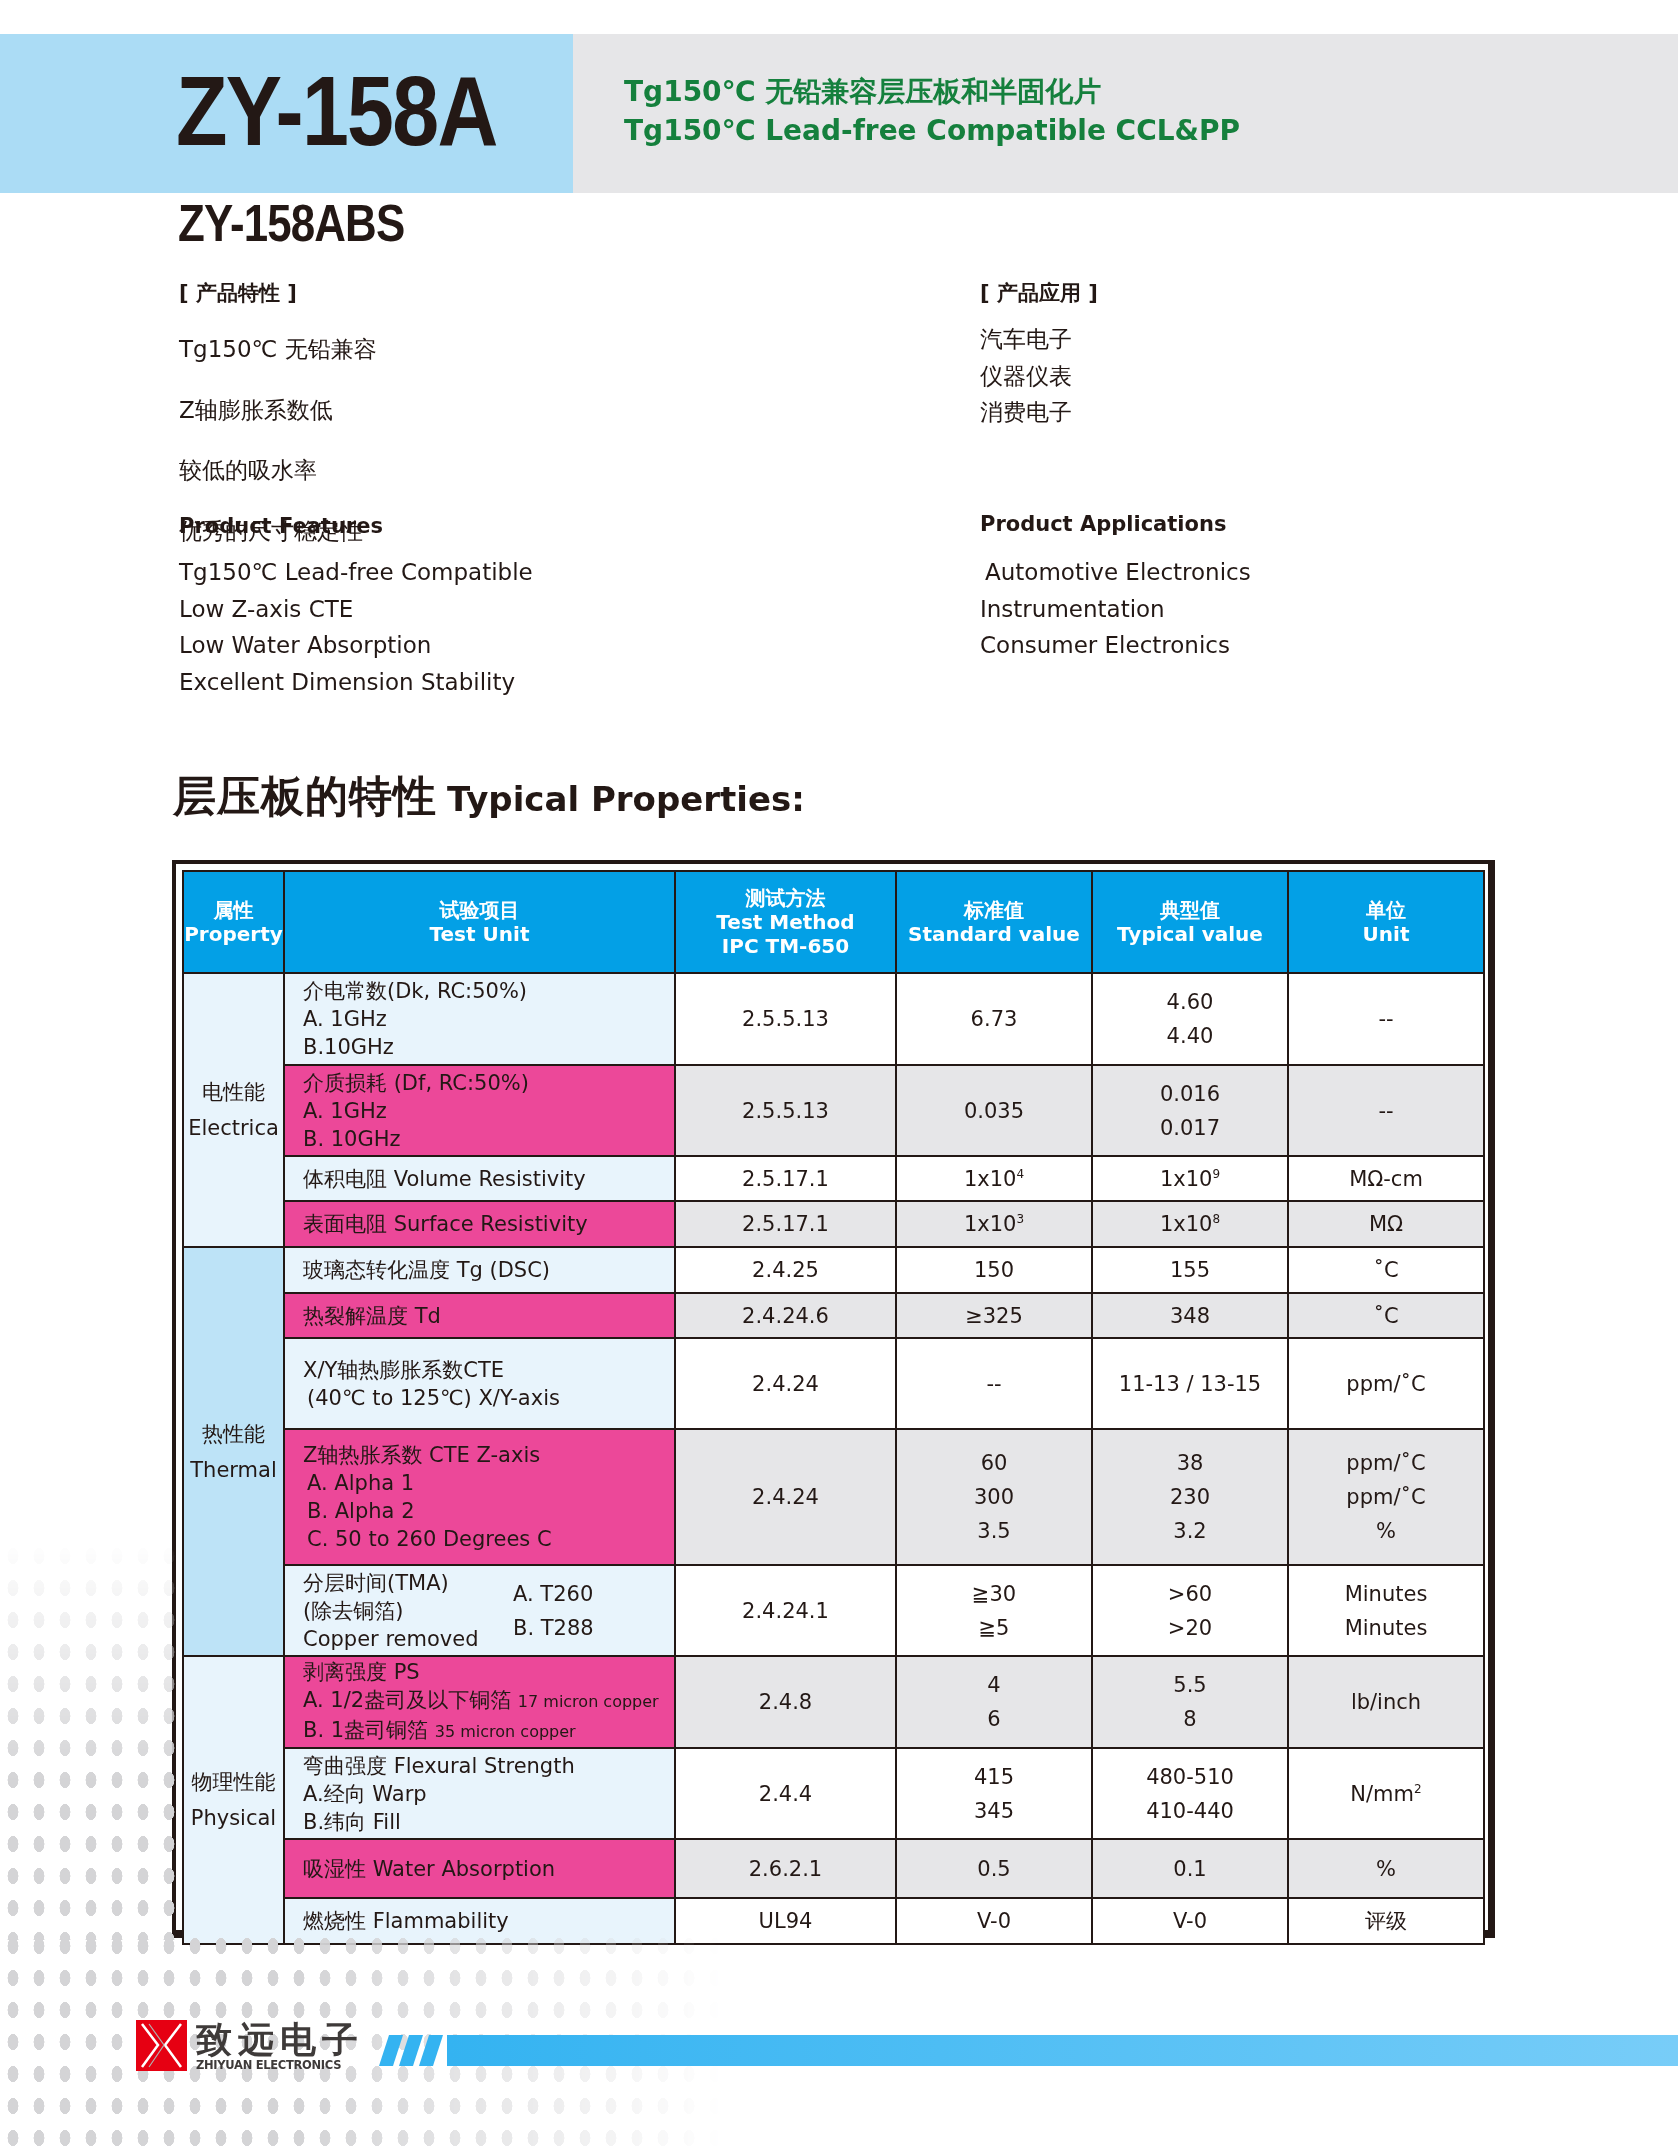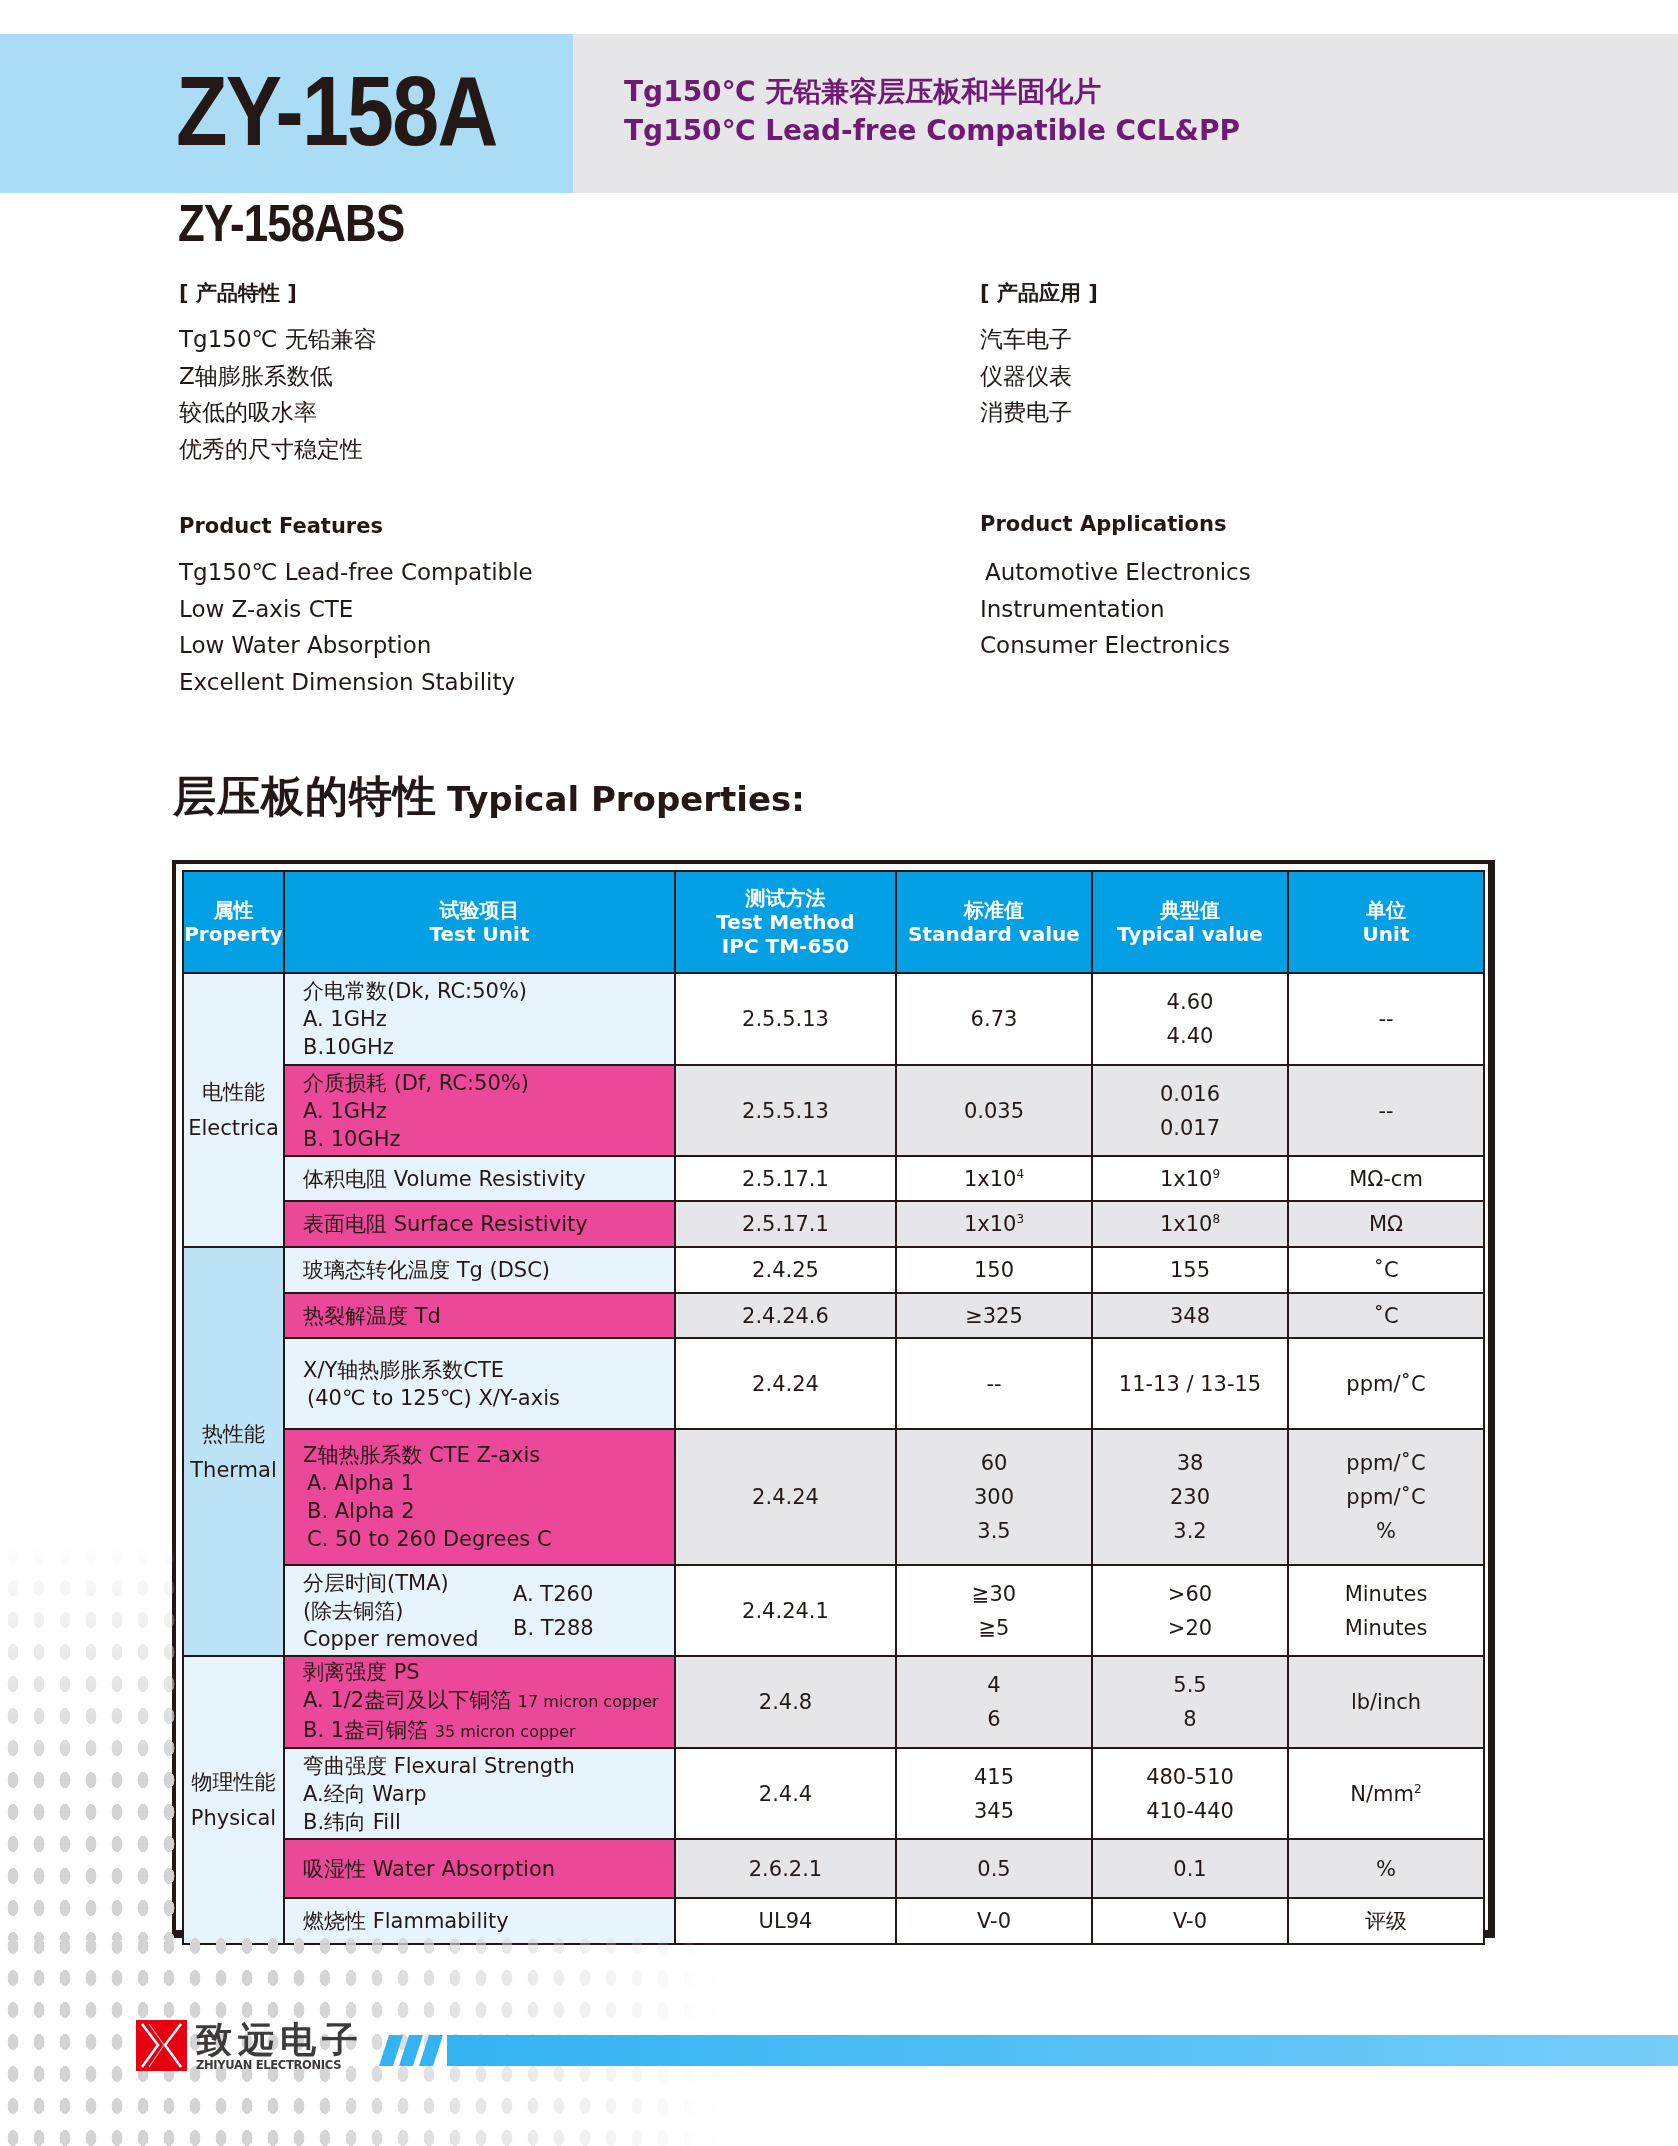--- a/index.html
+++ b/index.html
@@ -10,21 +10,21 @@
   }
   .abs { position: absolute; }
   
   .banner-blue { left: 0; top: 34px; width: 573px; height: 159px; background: #abdcf5; }
   .banner-gray { left: 573px; top: 34px; width: 1105px; height: 159px; background: #e6e6e8; }
   .model-big {
     left: 176px; top: 56px; font-family: "Liberation Sans", sans-serif; font-weight: bold;
     font-size: 98px; line-height: 110px; letter-spacing: -2px; color: #231815;
     transform: scaleX(0.86); transform-origin: left center; white-space: nowrap;
   }
-  .banner-title { left: 624px; font-weight: bold; font-size: 28px; white-space: nowrap; color: #701a75; }
+  .banner-title { left: 624px; font-weight: bold; font-size: 28px; white-space: nowrap; color: #15803d; }
   .banner-title.l1 { top: 73px; }
   .banner-title.l2 { top: 114px; }
   .model-sub {
     left: 178px; top: 196px; font-family: "Liberation Sans", sans-serif; font-weight: bold;
     font-size: 51px; line-height: 56px; letter-spacing: -1px;
     transform: scaleX(0.86); transform-origin: left center; white-space: nowrap;
   }
   
   .sect-head { font-weight: bold; font-size: 21px; white-space: nowrap; }
   .sect-item { font-size: 23px; white-space: nowrap; line-height: 36.5px; }
@@ -85,21 +85,21 @@
 <body>
 
 <div class="abs banner-blue"></div>
 <div class="abs banner-gray"></div>
 <div class="abs model-big">ZY-158A</div>
 <div class="abs banner-title l1">Tg150℃ 无铅兼容层压板和半固化片</div>
 <div class="abs banner-title l2">Tg150℃ Lead-free Compatible CCL&amp;PP</div>
 <div class="abs model-sub">ZY-158ABS</div>
 
 <div class="abs sect-head" style="left:179px; top:279px;">[ 产品特性 ]</div>
-<div class="abs list" style="left:179px; top:321px;">
+<div class="abs list" style="left:179px; top:331px;gap:24px;">
   <span class="sect-item">Tg150℃ 无铅兼容</span>
   <span class="sect-item">Z轴膨胀系数低</span>
   <span class="sect-item">较低的吸水率</span>
   <span class="sect-item">优秀的尺寸稳定性</span>
 </div>
 <div class="abs sect-head" style="left:980px; top:279px;">[ 产品应用 ]</div>
 <div class="abs list" style="left:980px; top:321px;">
   <span class="sect-item">汽车电子</span>
   <span class="sect-item">仪器仪表</span>
   <span class="sect-item">消费电子</span>

